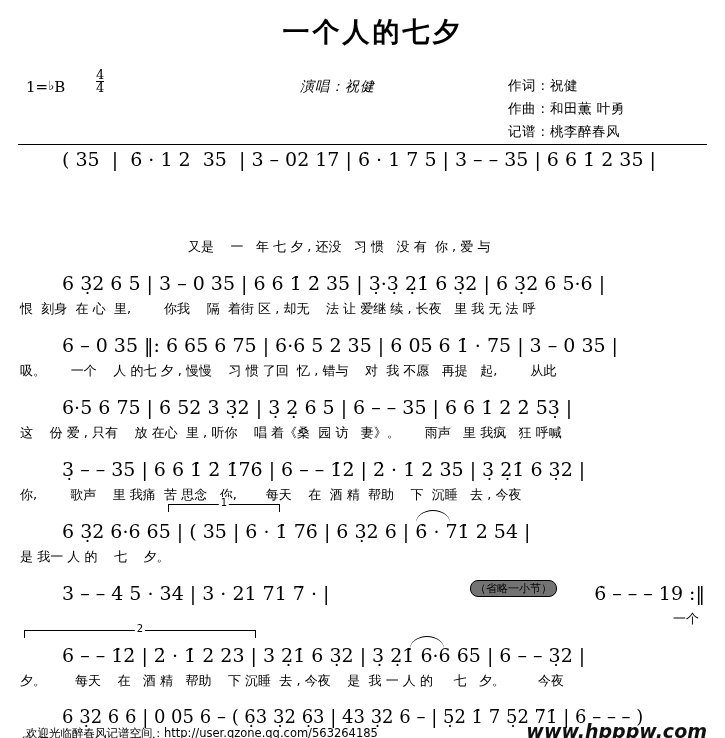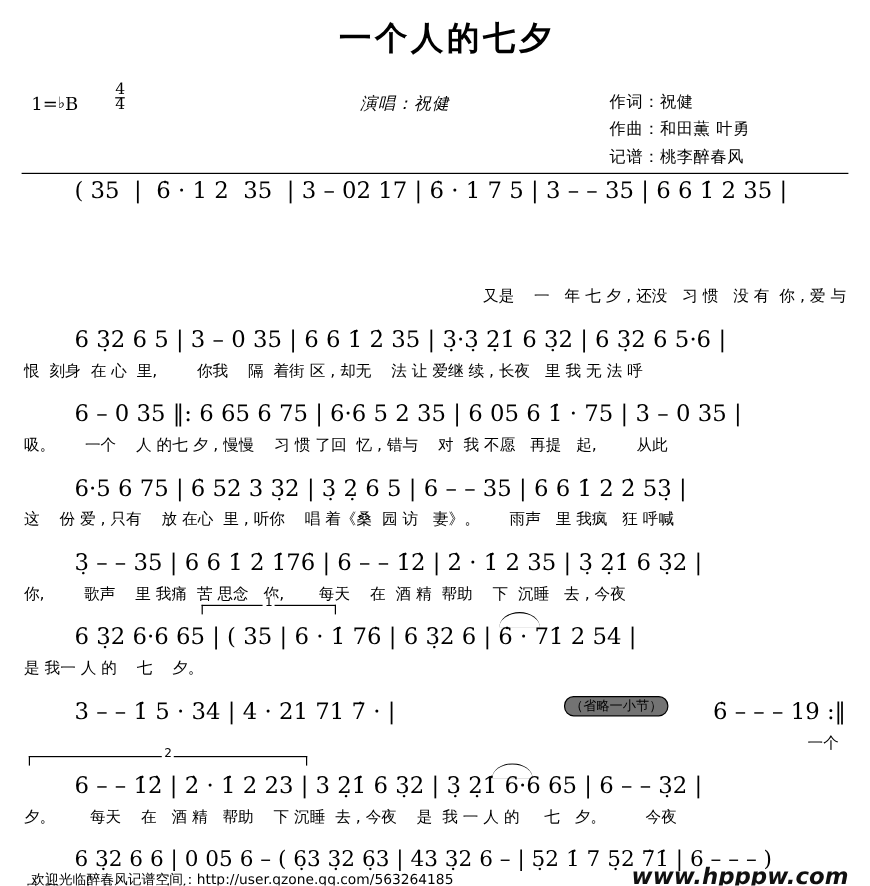--- a/index.html
+++ b/index.html
@@ -64,21 +64,21 @@
     letter-spacing:0px;
     white-space:pre;
     margin-left:42px;
   }
   .lyrics {
     position:absolute; left:2px; right:2px; top:34px;
     font-size:13px;
     white-space:pre;
     letter-spacing:0px;
   }
-  .lyrics.indent1 { left:170px;text-align:right; }
+  .lyrics.indent1 { left:170px; }
   .annot {
     position:absolute;
     font-size:11px;
     border:1px solid #000;
     border-radius:8px;
     padding:0px 4px;
     background:#737373;
   }
   .bracket {
     position:absolute;
@@ -176,21 +176,21 @@
     <div class="sysline">
       <div class="bracket" style="left:150px; top:-10px; width:110px;">
         <span>1</span>
       </div>
       <div class="tie" style="left:398px; top:-4px;"></div>
       <div class="notes">6 3̣2 6·6 65 | ( 35 | 6 · 1̇ 76̇ | 6 3̣2 6 | 6̇ · 71̇ 2 54 |</div>
       <div class="lyrics">是 我一 人 的    七    夕。</div>
     </div>
 
     <div class="sysline">
-      <div class="notes">3 – – 1̇ 5 · 34 | 4 · 21 71 7̇ · |</div>
+      <div class="notes">3 – – 4̇ 5 · 34 | 3 · 21 71 7̇ · |</div>
       <div class="annot" style="left:452px; top:4px;">（省略一小节）</div>
       <div class="notes" style="left:auto; right:2px; text-align:right;">6̇ – – – 19 :‖</div>
       <div class="lyrics" style="left:auto; right:8px; text-align:right;">一个</div>
     </div>
 
     <div class="sysline">
       <div class="bracket" style="left:6px; top:-8px; width:230px;">
         <span>2</span>
       </div>
       <div class="tie" style="left:392px; top:-2px;"></div>

